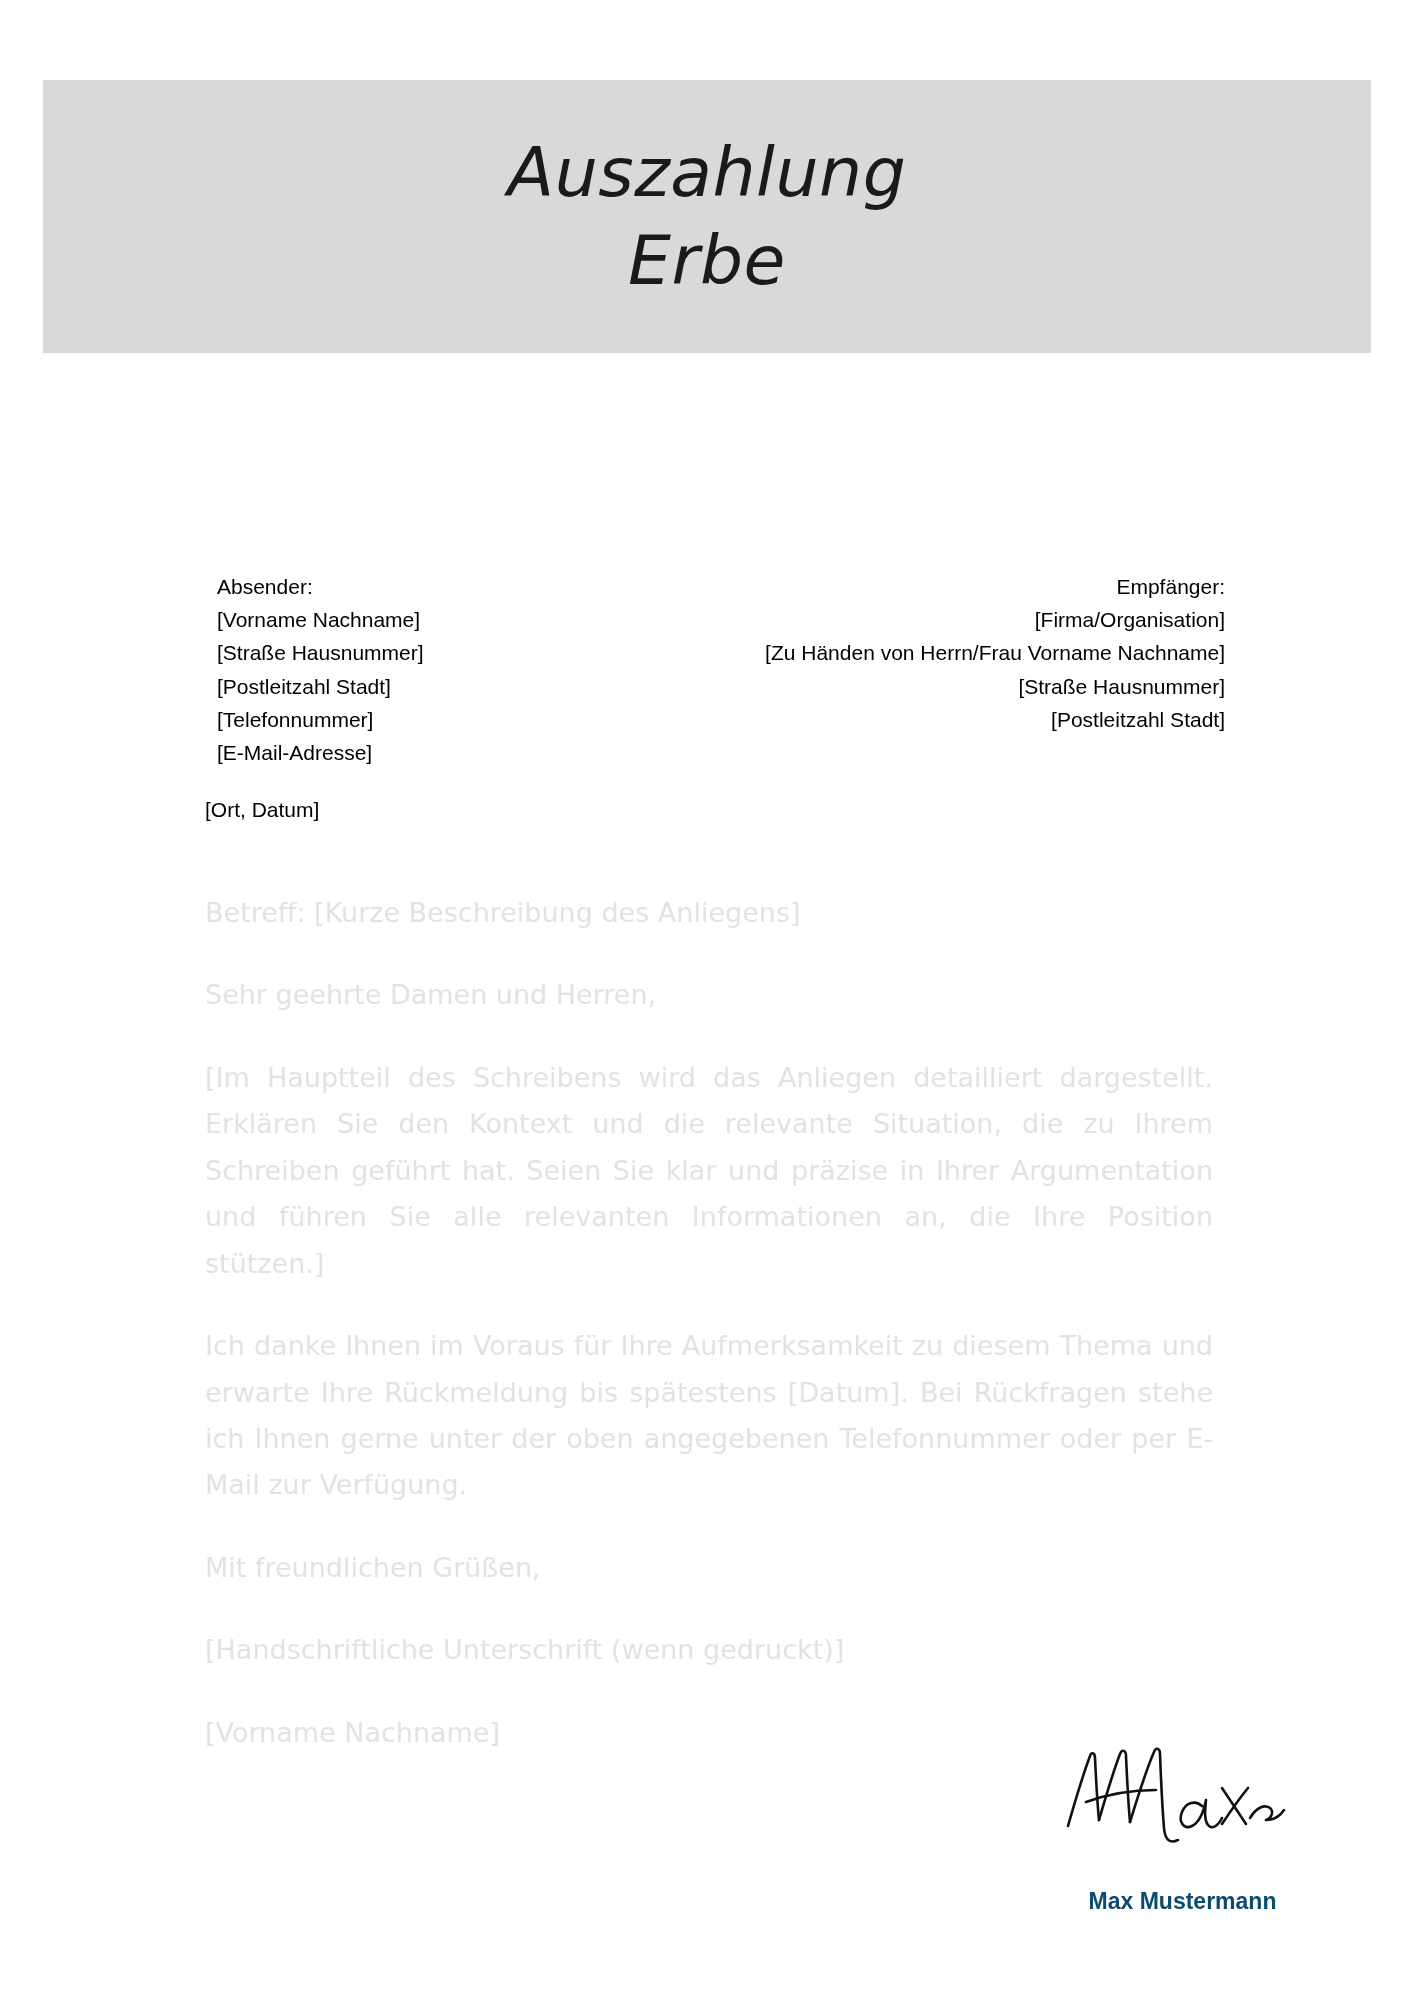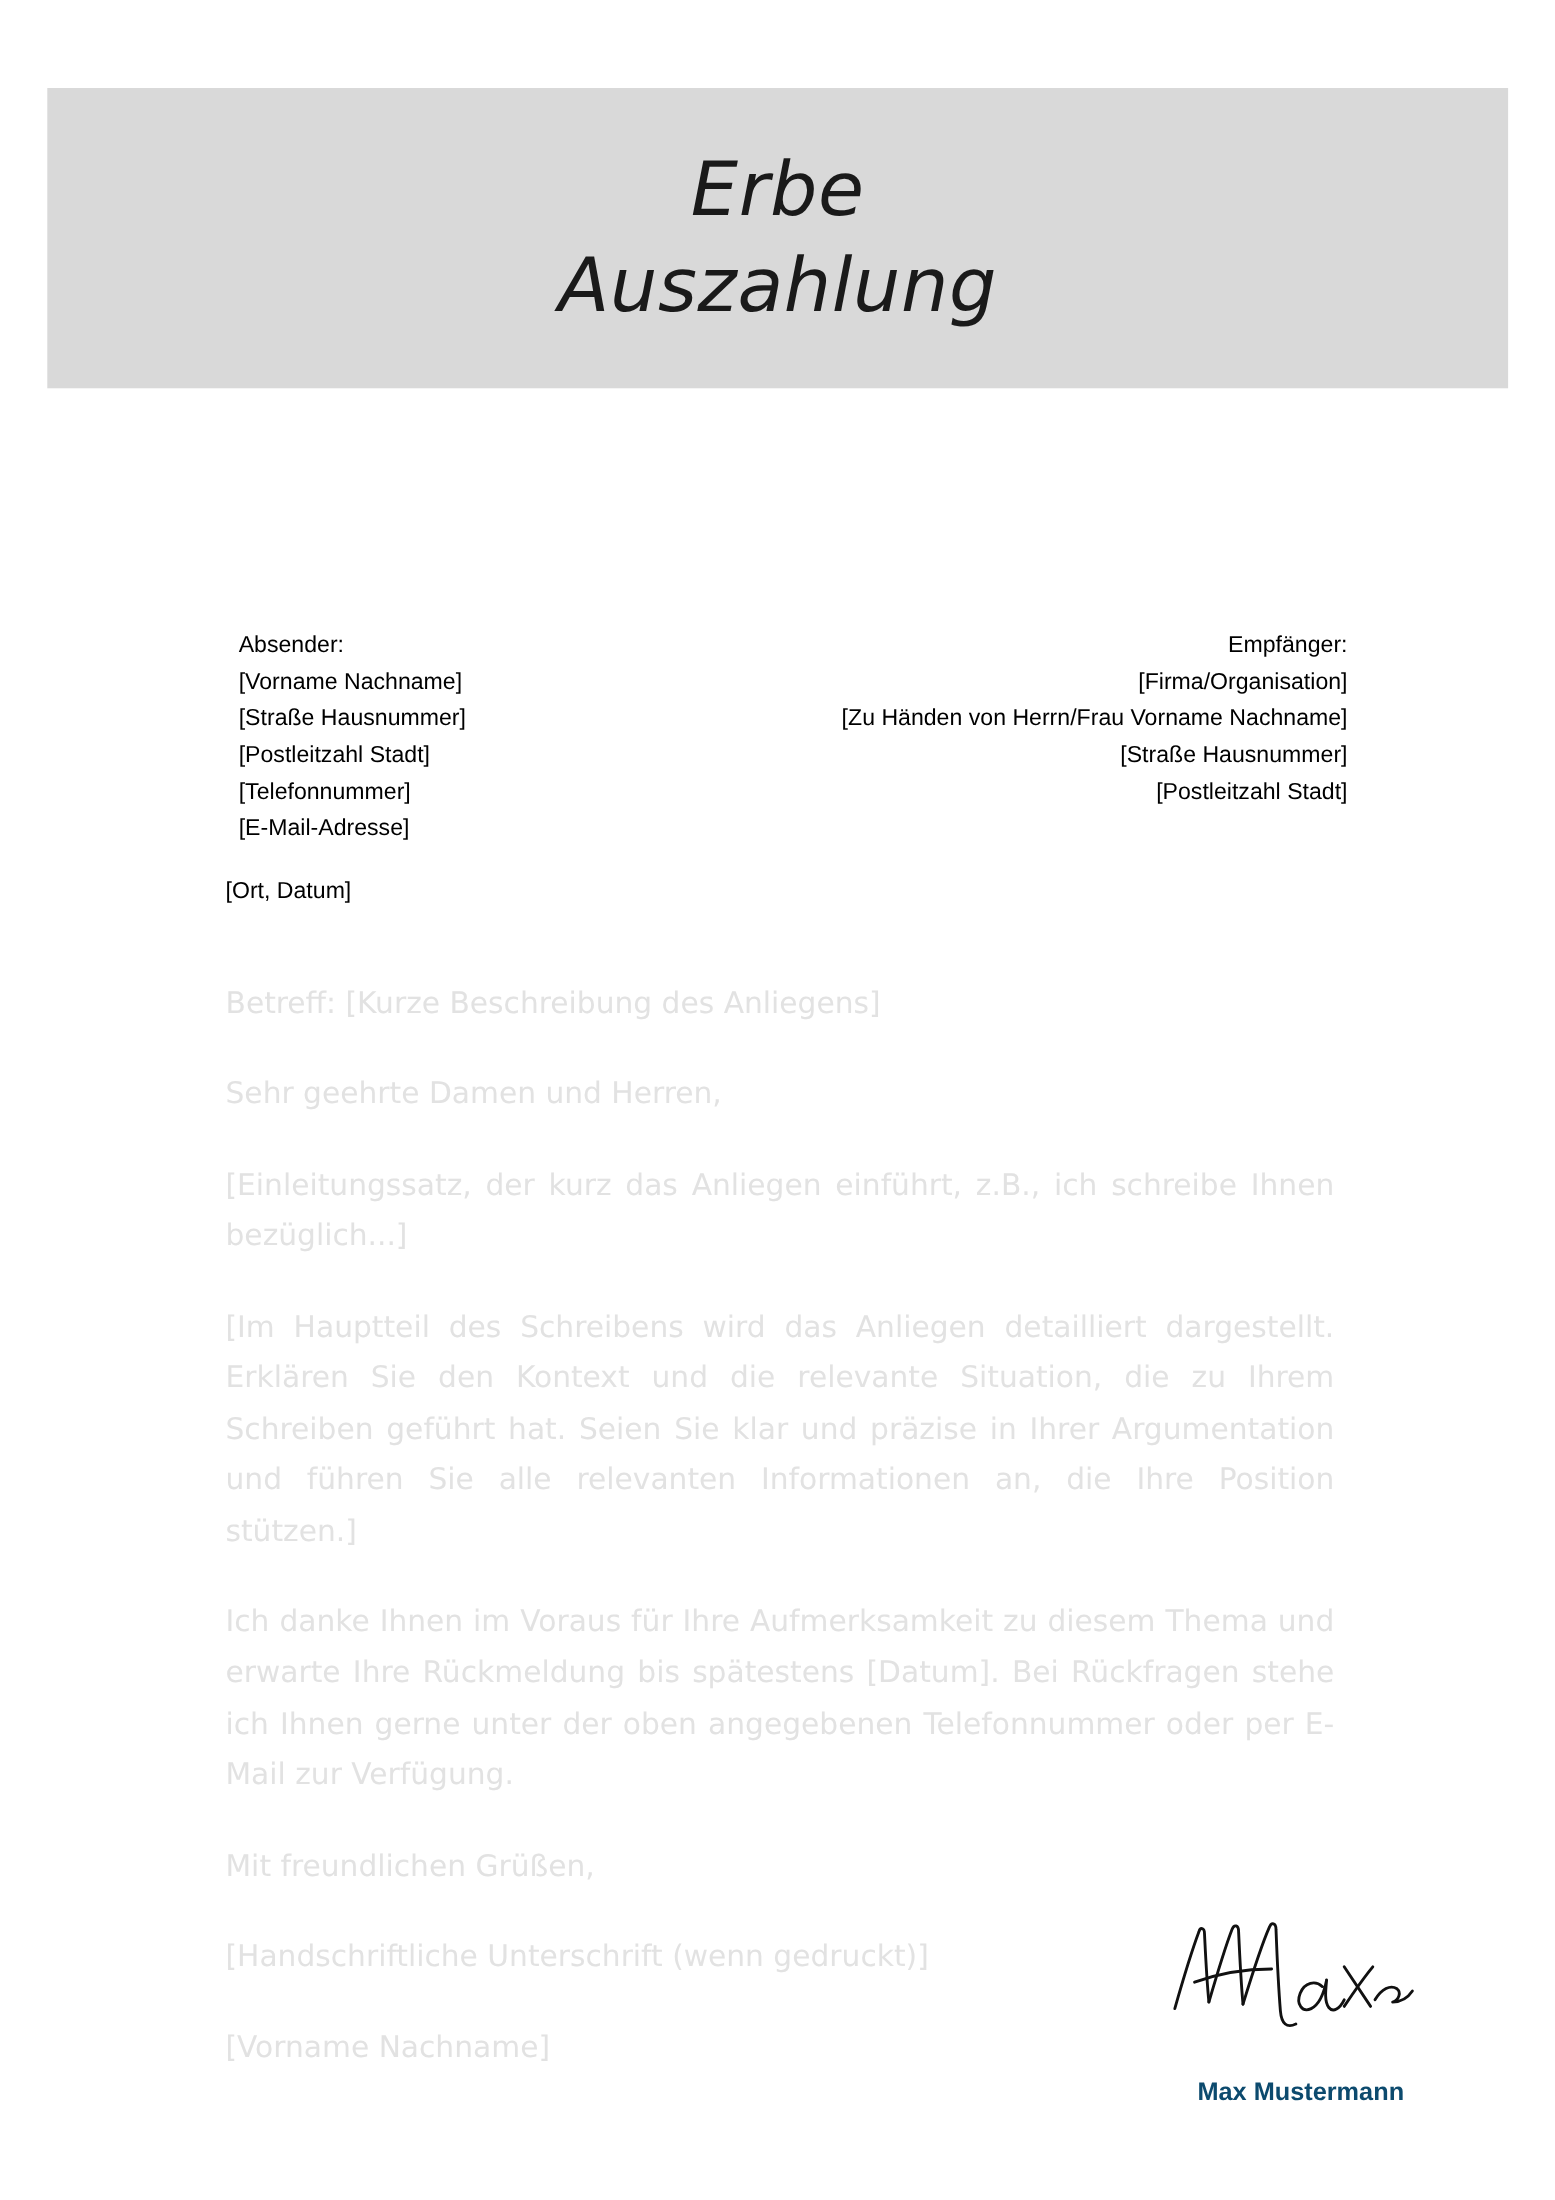--- a/index.html
+++ b/index.html
@@ -119,22 +119,22 @@
     color: #0c4a6e;
     white-space: nowrap;
   }
 </style>
 </head>
 <body>
 
 <div class="page">
 
   <div class="header-band">
+    <div class="title-line">Auszahlung</div>
     <div class="title-line">Erbe</div>
-    <div class="title-line">Auszahlung</div>
   </div>
 
   <div class="addresses">
 
     <div class="addr-block addr-left">
       <div>Absender:</div>
       <div>[Vorname Nachname]</div>
       <div>[Straße Hausnummer]</div>
       <div>[Postleitzahl Stadt]</div>
       <div>[Telefonnummer]</div>
@@ -149,21 +149,20 @@
       <div>[Postleitzahl Stadt]</div>
     </div>
 
   </div>
 
   <div class="date-line">[Ort, Datum]</div>
 
   <div class="body-text">
     <p>Betreff: [Kurze Beschreibung des Anliegens]</p>
     <p>Sehr geehrte Damen und Herren,</p>
-    <p>[Einleitungssatz, der kurz das Anliegen einführt, z.B., ich schreibe Ihnen bezüglich...]</p>
     <p>[Im Hauptteil des Schreibens wird das Anliegen detailliert dargestellt. Erklären Sie den Kontext und die relevante Situation, die zu Ihrem Schreiben geführt hat. Seien Sie klar und präzise in Ihrer Argumentation und führen Sie alle relevanten Informationen an, die Ihre Position stützen.]</p>
     <p>Ich danke Ihnen im Voraus für Ihre Aufmerksamkeit zu diesem Thema und erwarte Ihre Rückmeldung bis spätestens [Datum]. Bei Rückfragen stehe ich Ihnen gerne unter der oben angegebenen Telefonnummer oder per E-Mail zur Verfügung.</p>
     <p>Mit freundlichen Grüßen,</p>
     <p>[Handschriftliche Unterschrift (wenn gedruckt)]</p>
     <p>[Vorname Nachname]</p>
   </div>
 
   <div class="signature-area">
     <svg class="signature-svg" viewBox="0 0 240 120" aria-hidden="true">
       <g fill="none" stroke="#111111" stroke-width="2.6" stroke-linecap="round" stroke-linejoin="round">

